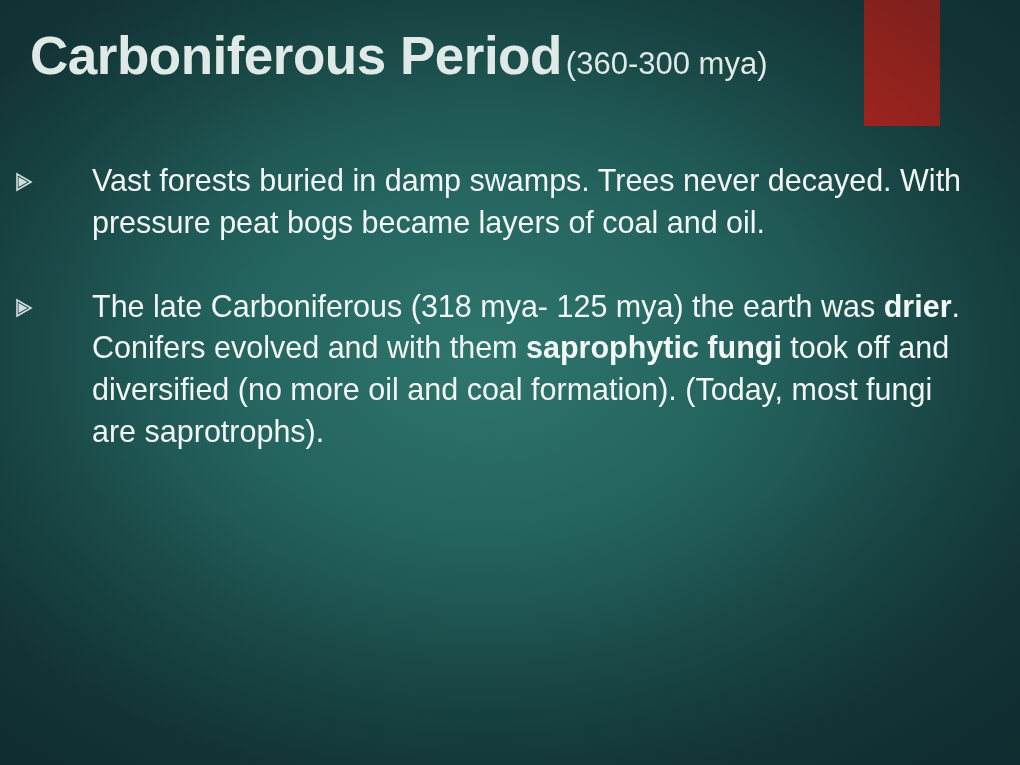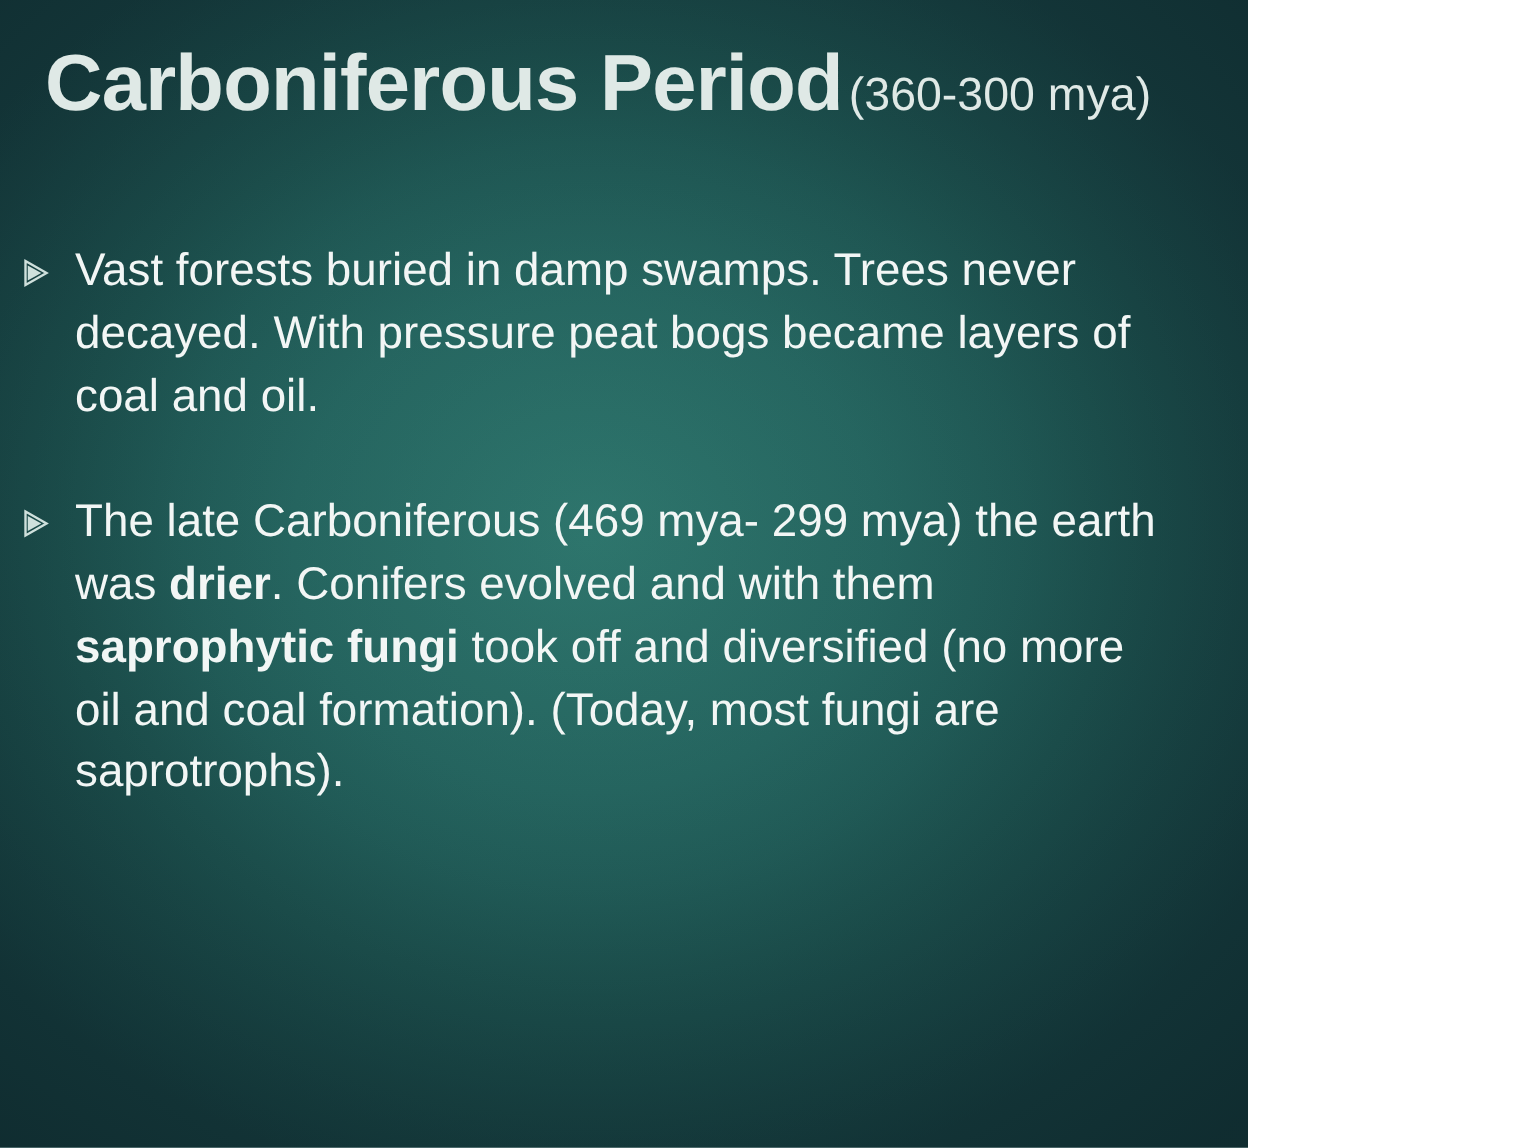--- a/index.html
+++ b/index.html
@@ -7,21 +7,21 @@
     padding: 0;
   }
   body {
     width: 1020px;
     height: 765px;
     overflow: hidden;
     font-family: "Liberation Sans", sans-serif;
   }
   .slide {
     position: relative;
-    width: 832px;
+    width: 1020px;
     height: 765px;
     background:
       radial-gradient(ellipse 62% 58% at 47% 47%, #2a6f68 0%, #24635e 38%, #1d524f 68%, #173f41 100%),
       linear-gradient(160deg, #265f5e 0%, #1c4a4c 60%, #16373b 100%);
     box-sizing: border-box;
     overflow: hidden;
   }
   .vignette {
     position: absolute;
     inset: 0;
@@ -61,20 +61,21 @@
   .bullets {
     position: absolute;
     top: 160px;
     left: 14px;
     right: 44px;
   }
   .bullet {
     display: flex;
     align-items: flex-start;
     margin-bottom: 42px;
+    gap: 42px;
   }
   .bullet-marker {
     flex: 0 0 auto;
     width: 36px;
     padding-top: 12px;
     text-align: left;
   }
   .bullet-marker svg { display: block; }
   .bullet-text {
     flex: 1 1 auto;
@@ -109,18 +110,18 @@
       <span class="bullet-text"><span>Vast forests buried in damp swamps. Trees never decayed. With pressure peat bogs became layers of coal and oil.</span></span>
     </div>
 
     <div class="bullet">
       <span class="bullet-marker">
         <svg width="20" height="20" viewBox="0 0 20 20" aria-hidden="true">
           <polygon points="3,2 17,10 3,18" fill="none" stroke="#cfe0dc" stroke-width="1.6"></polygon>
           <polygon points="4.5,5 13.5,10 4.5,15" fill="#cfe0dc"></polygon>
         </svg>
       </span>
-      <span class="bullet-text"><span>The late Carboniferous (469 mya- 299 mya) the earth was </span><b>drier</b><span>. Conifers evolved and with them </span><b>saprophytic fungi</b><span> took off and diversified (no more oil and coal formation).  (Today, most fungi are saprotrophs).</span></span>
+      <span class="bullet-text"><span>The late Carboniferous (318 mya- 125 mya) the earth was </span><b>drier</b><span>. Conifers evolved and with them </span><b>saprophytic fungi</b><span> took off and diversified (no more oil and coal formation).  (Today, most fungi are saprotrophs).</span></span>
     </div>
 
 
   </div>
 </div>
 
 </body></html>

